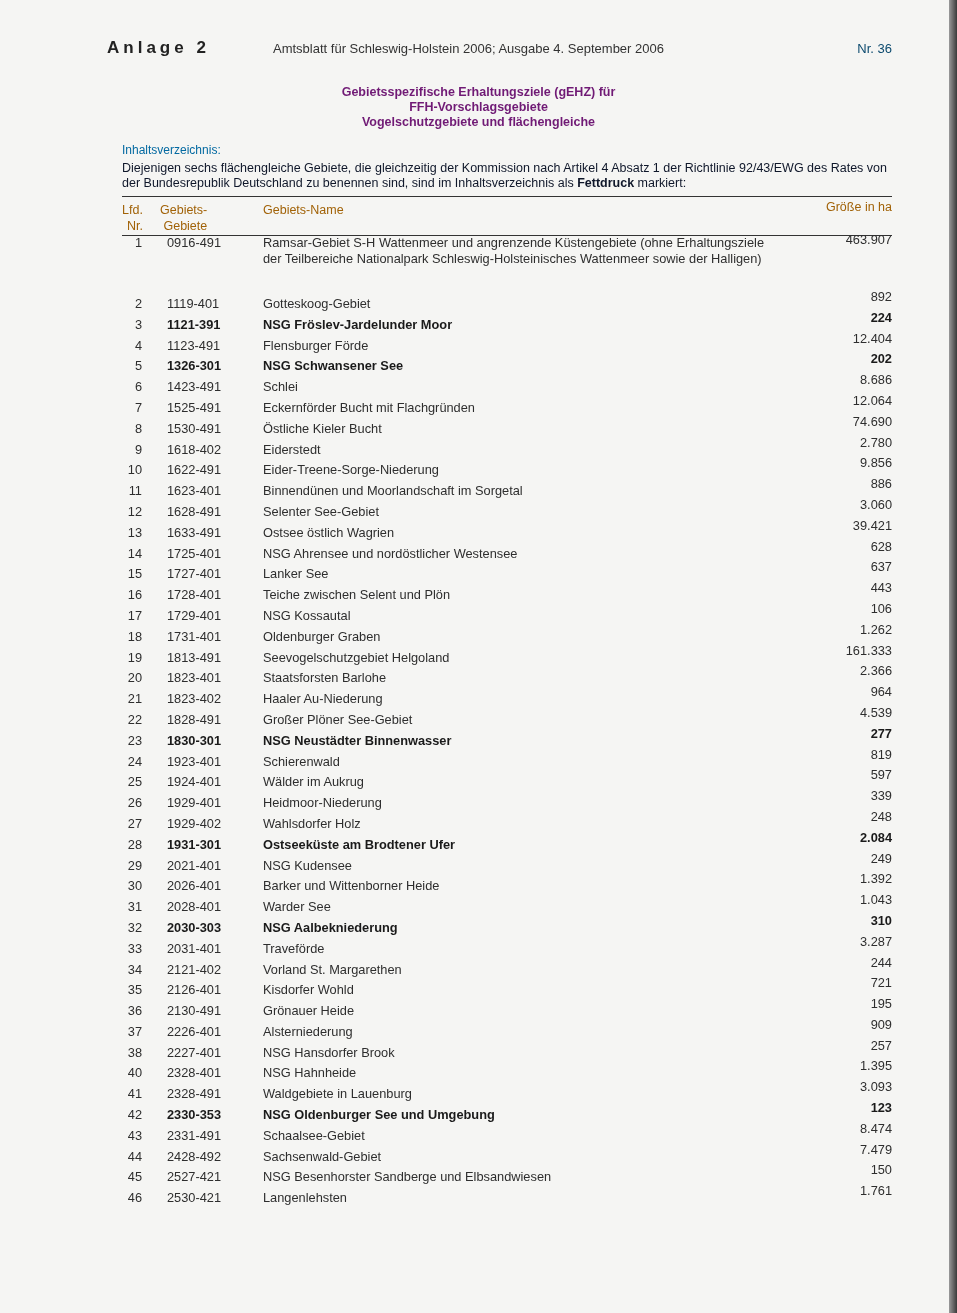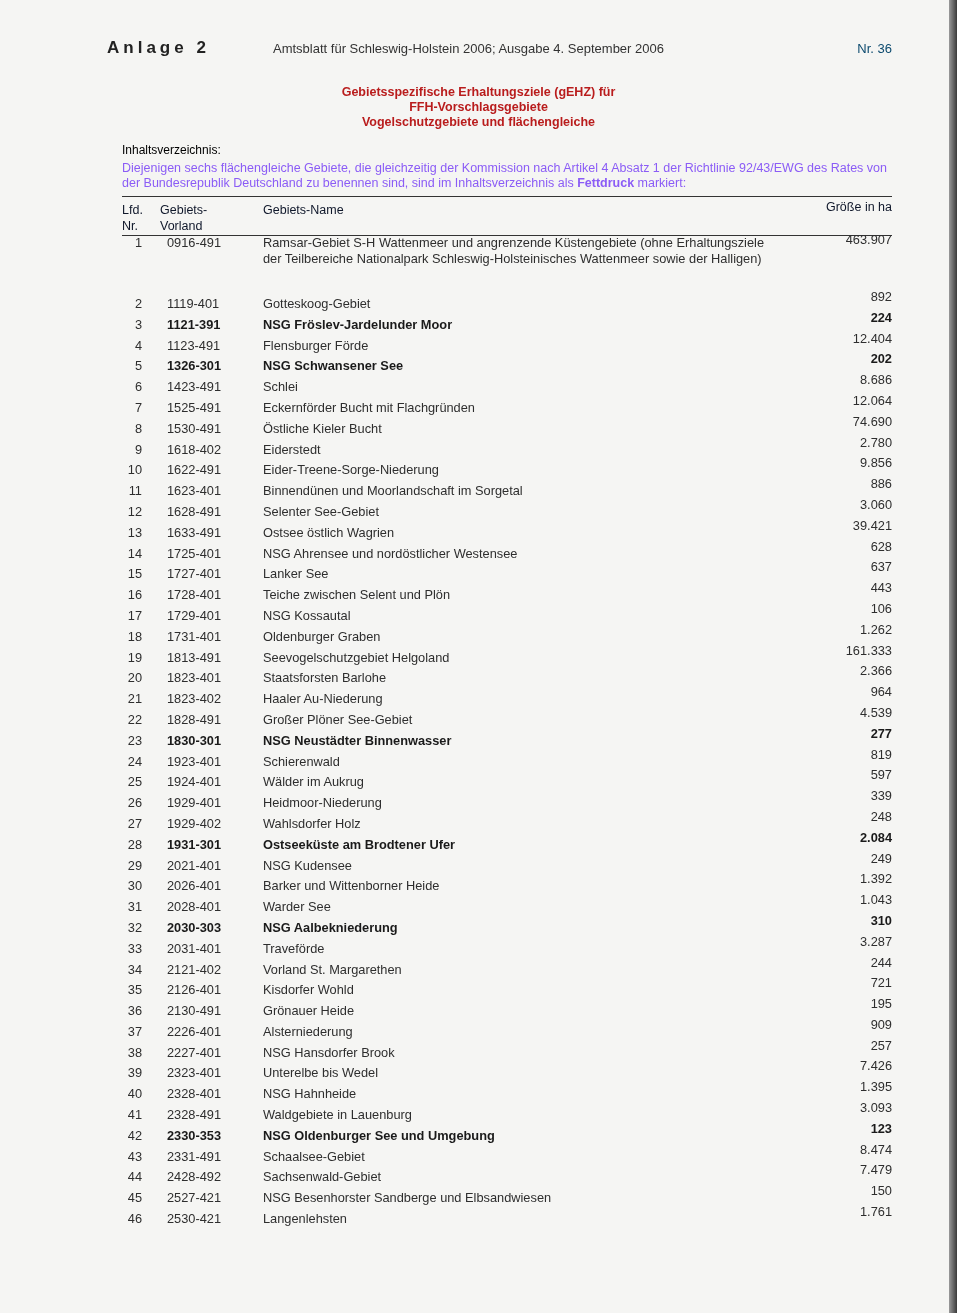--- a/index.html
+++ b/index.html
@@ -9,26 +9,26 @@
     font-family: "Liberation Sans", sans-serif;
     color: #2a2a2a;
   }
   .edge { position: absolute; top: 0; right: 0; width: 8px; height: 1313px;
     background: linear-gradient(to right, #9a9a9a, #3a3a3a); }
   .header { position: absolute; top: 38px; left: 107px; width: 785px; height: 24px; }
   .anlage { position: absolute; left: 0; top: 0; font-size: 17px; font-weight: bold; letter-spacing: 4px; color: #222; }
   .amtsblatt { position: absolute; left: 166px; top: 3px; font-size: 13px; color: #333; }
   .nr { position: absolute; right: 0; top: 3px; font-size: 13px; color: #0c4a6e; }
   .title { position: absolute; top: 85px; left: 0; width: 957px; text-align: center;
-    font-size: 12.5px; font-weight: bold; line-height: 15px; color: #b91c1c; }
-  .toc-label { position: absolute; top: 143px; left: 122px; font-size: 12px; color: #000000; }
-  .intro { position: absolute; top: 161px; left: 122px; width: 775px; font-size: 12.5px; line-height: 15px; color: #8b5cf6; }
+    font-size: 12.5px; font-weight: bold; line-height: 15px; color: #701a75; }
+  .toc-label { position: absolute; top: 143px; left: 122px; font-size: 12px; color: #0369a1; }
+  .intro { position: absolute; top: 161px; left: 122px; width: 775px; font-size: 12.5px; line-height: 15px; color: #0f172a; }
   .intro b { font-weight: bold; }
   .rule-top { position: absolute; top: 196px; left: 122px; width: 770px; border-top: 1px solid #333; }
-  .thead { position: absolute; top: 202px; left: 122px; width: 770px; height: 34px; font-size: 12.5px; color: #0f172a; line-height: 16px; }
+  .thead { position: absolute; top: 202px; left: 122px; width: 770px; height: 34px; font-size: 12.5px; color: #a16207; line-height: 16px; text-align: right; }
   .th-lfd { position: absolute; left: 0; top: 0; }
   .th-num { position: absolute; left: 38px; top: 0; }
   .th-name { position: absolute; left: 141px; top: 0; }
   .th-size { position: absolute; right: 0; top: -3px; }
   .rule-head { position: absolute; top: 235px; left: 122px; width: 770px; border-top: 1px solid #333; }
   .rows { position: absolute; top: 234px; left: 122px; width: 770px; }
   .row { position: relative; height: 20.8px; font-size: 12.8px; color: #2e2e2e; }
   .row.first { height: 56px; }
   .row .lfd { position: absolute; left: 0; width: 20px; text-align: right; top: 6px; }
   .row .num { position: absolute; left: 38px; top: 6px; margin-left: 7px; }
@@ -61,21 +61,21 @@
 
 <div class="rule-top"></div>
 
 <div class="thead">
   <div class="th-lfd">
     <div>Lfd.</div>
     <div>Nr.</div>
   </div>
   <div class="th-num">
     <div>Gebiets-</div>
-    <div>Vorland</div>
+    <div>Gebiete</div>
   </div>
   <div class="th-name">Gebiets-Name</div>
   <div class="th-size">Größe in ha</div>
 </div>
 
 <div class="rule-head"></div>
 
 <div class="rows" id="rows">
     <div class="row first">
       <span class="lfd">1</span>
@@ -299,26 +299,20 @@
       <span class="name">Alsterniederung</span>
       <span class="size">909</span>
     </div>
     <div class="row">
       <span class="lfd">38</span>
       <span class="num">2227-401</span>
       <span class="name">NSG Hansdorfer Brook</span>
       <span class="size">257</span>
     </div>
     <div class="row">
-      <span class="lfd">39</span>
-      <span class="num">2323-401</span>
-      <span class="name">Unterelbe bis Wedel</span>
-      <span class="size">7.426</span>
-    </div>
-    <div class="row">
       <span class="lfd">40</span>
       <span class="num">2328-401</span>
       <span class="name">NSG Hahnheide</span>
       <span class="size">1.395</span>
     </div>
     <div class="row">
       <span class="lfd">41</span>
       <span class="num">2328-491</span>
       <span class="name">Waldgebiete in Lauenburg</span>
       <span class="size">3.093</span>

